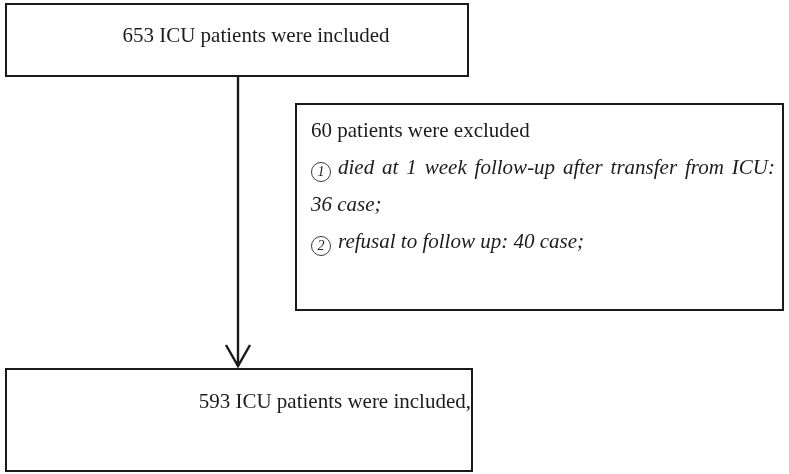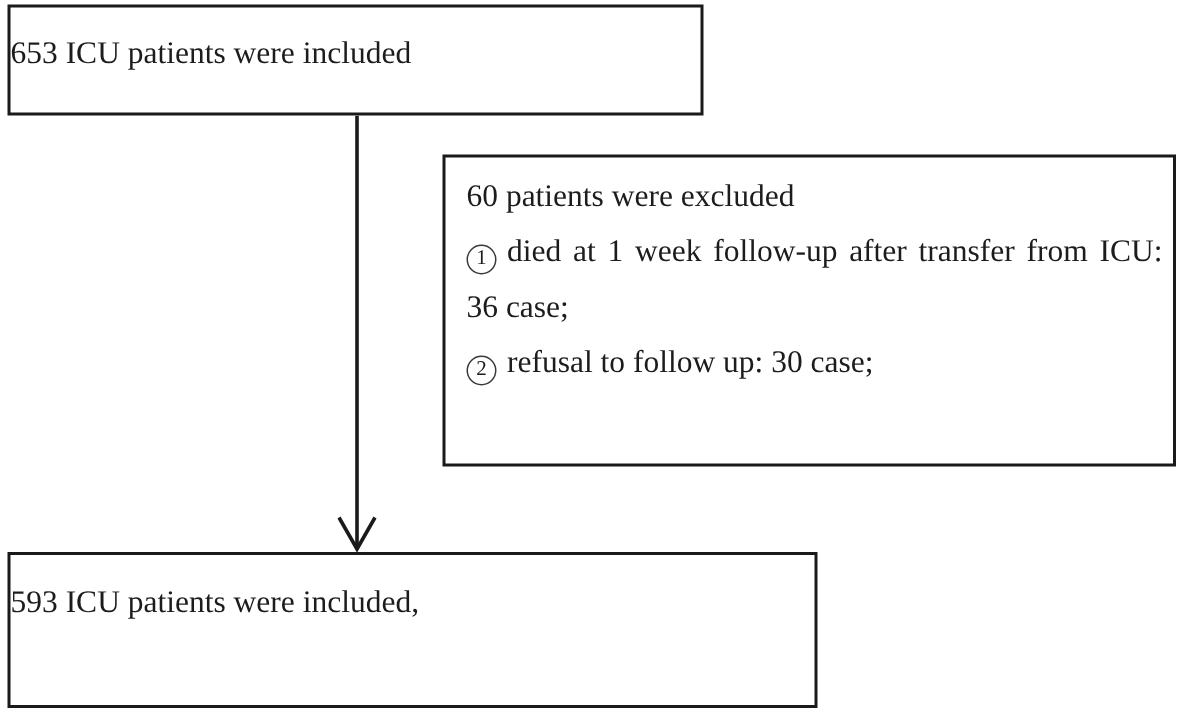--- a/index.html
+++ b/index.html
@@ -21,45 +21,47 @@
     box-sizing: border-box;
     border: 2px solid #1a1a1a;
     background: #ffffff;
     font-size: 21px;
   }
   .box-top {
     left: 5px;
     top: 3px;
     width: 464px;
     height: 74px;
-    text-align: left;
+    text-align: center;
     padding-top: 14px;
     line-height: 32px;
+    padding-left: 38px;
   }
   .box-exclusion {
     left: 295px;
     top: 103px;
     width: 489px;
     height: 208px;
     padding: 7px 7px 0 14px;
     line-height: 37px;
     text-align: left;
   }
   .box-bottom {
     left: 5px;
     top: 368px;
-    width: 540px;
+    width: 468px;
     height: 104px;
-    text-align: left;
+    text-align: right;
     padding-top: 13px;
     line-height: 37px;
   }
   .excl-item {
     text-align: justify;
     text-align-last: left;
+    font-style: italic;
   }
   .circle-num {
     display: inline-flex;
     align-items: center;
     justify-content: center;
     box-sizing: border-box;
     width: 20px;
     height: 20px;
     border: 1.5px solid #3a3a3a;
     border-radius: 50%;
@@ -93,21 +95,21 @@
   </div>
 
   <div class="box box-exclusion">
     <div>60 patients were excluded</div>
 
     <div class="excl-item">
       <span class="circle-num">1</span><span>died at 1 week follow-up after transfer from ICU: 36 case;</span>
     </div>
 
     <div class="excl-item">
-      <span class="circle-num">2</span><span>refusal to follow up: 30 case;</span>
+      <span class="circle-num">2</span><span>refusal to follow up: 40 case;</span>
     </div>
 
   </div>
 
   <div class="box box-bottom">
     <div>593 ICU patients were included,</div>
   </div>
 
 </div>
 

